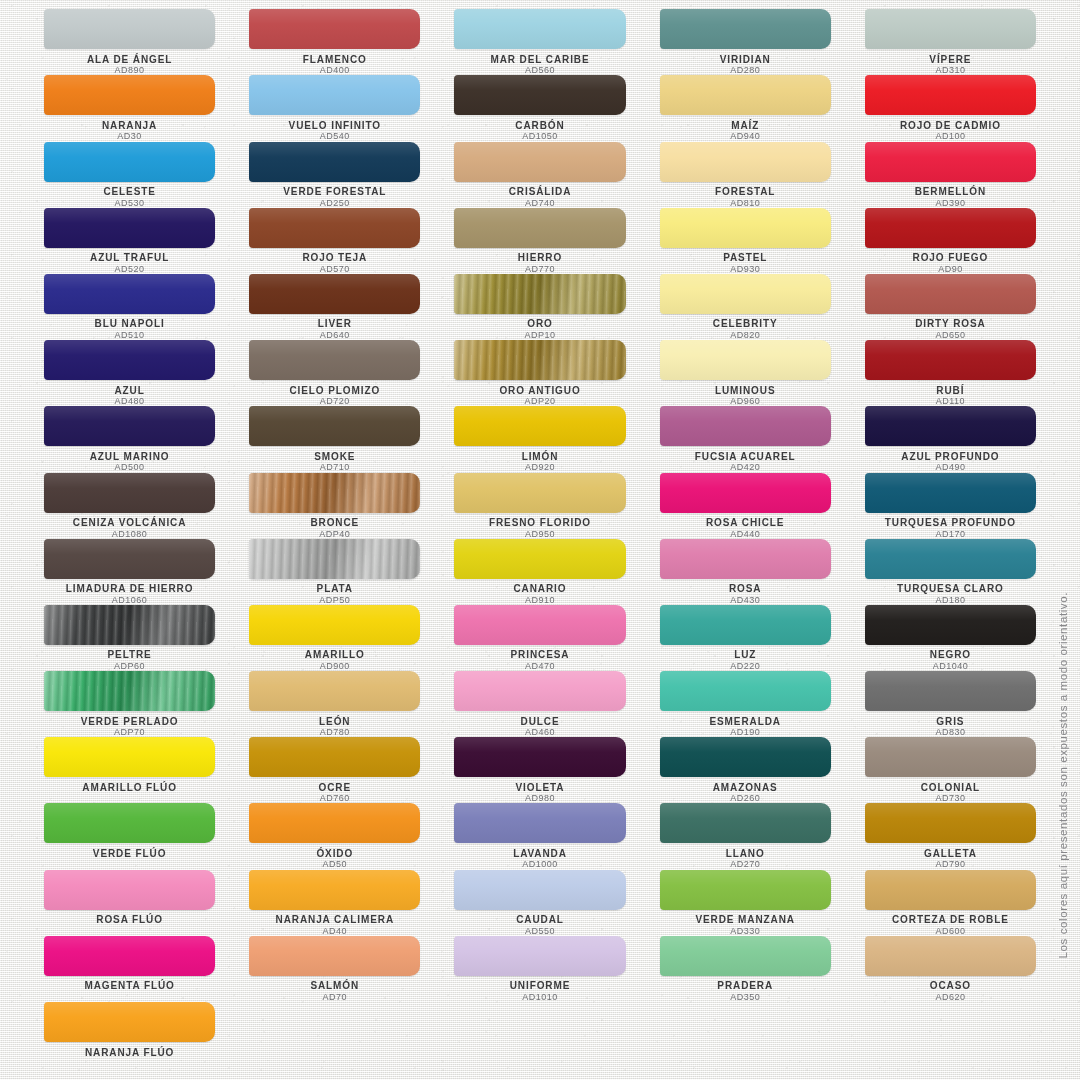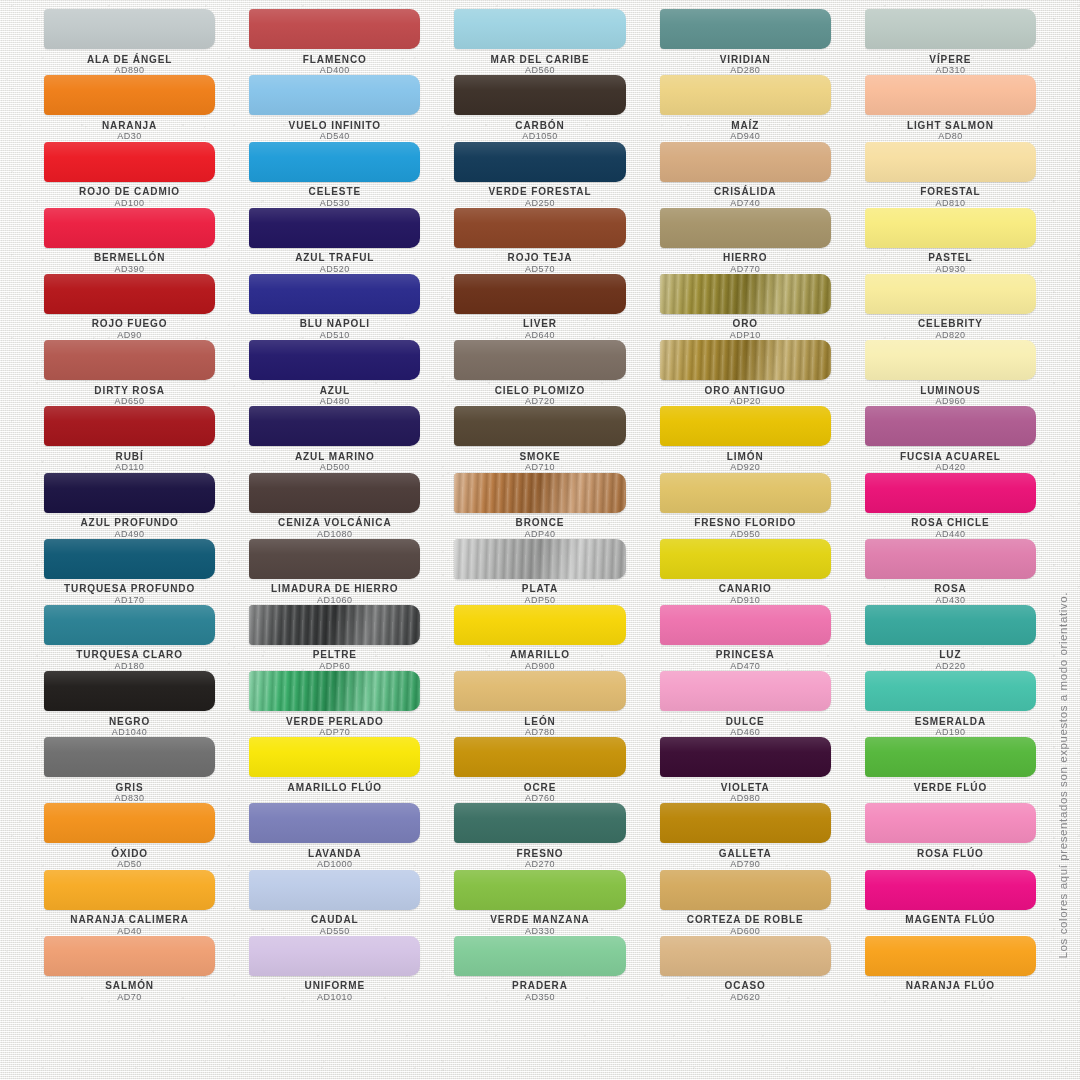--- a/index.html
+++ b/index.html
@@ -192,27 +192,20 @@
         </div>
       </div>
       <div class="swatch-cell">
         <div class="chip" style="background: rgb(237, 211, 132);"></div>
         <div class="labels">
           <div class="name">MAÍZ</div>
           <div class="code">AD940</div>
         </div>
       </div>
       <div class="swatch-cell">
-        <div class="chip" style="background: rgb(249, 189, 154);"></div>
-        <div class="labels">
-          <div class="name">LIGHT SALMON</div>
-          <div class="code">AD80</div>
-        </div>
-      </div>
-      <div class="swatch-cell">
         <div class="chip" style="background: rgb(236, 27, 36);"></div>
         <div class="labels">
           <div class="name">ROJO DE CADMIO</div>
           <div class="code">AD100</div>
         </div>
       </div>
       <div class="swatch-cell">
         <div class="chip" style="background: rgb(31, 156, 216);"></div>
         <div class="labels">
           <div class="name">CELESTE</div>
@@ -542,20 +535,34 @@
         </div>
       </div>
       <div class="swatch-cell">
         <div class="chip" style="background: rgb(58, 12, 51);"></div>
         <div class="labels">
           <div class="name">VIOLETA</div>
           <div class="code">AD980</div>
         </div>
       </div>
       <div class="swatch-cell">
+        <div class="chip" style="background: rgb(15, 79, 81);"></div>
+        <div class="labels">
+          <div class="name">AMAZONAS</div>
+          <div class="code">AD260</div>
+        </div>
+      </div>
+      <div class="swatch-cell">
+        <div class="chip" style="background: rgb(153, 138, 125);"></div>
+        <div class="labels">
+          <div class="name">COLONIAL</div>
+          <div class="code">AD730</div>
+        </div>
+      </div>
+      <div class="swatch-cell">
         <div class="chip" style="background: rgb(85, 183, 59);"></div>
         <div class="labels">
           <div class="name">VERDE FLÚO</div>
           <div class="code"></div>
         </div>
       </div>
       <div class="swatch-cell">
         <div class="chip" style="background: rgb(243, 146, 28);"></div>
         <div class="labels">
           <div class="name">ÓXIDO</div>
@@ -565,21 +572,21 @@
       <div class="swatch-cell">
         <div class="chip" style="background: rgb(123, 127, 185);"></div>
         <div class="labels">
           <div class="name">LAVANDA</div>
           <div class="code">AD1000</div>
         </div>
       </div>
       <div class="swatch-cell">
         <div class="chip" style="background: rgb(59, 111, 99);"></div>
         <div class="labels">
-          <div class="name">FRESNO</div>
+          <div class="name">LLANO</div>
           <div class="code">AD270</div>
         </div>
       </div>
       <div class="swatch-cell">
         <div class="chip" style="background: rgb(185, 133, 8);"></div>
         <div class="labels">
           <div class="name">GALLETA</div>
           <div class="code">AD790</div>
         </div>
       </div>

